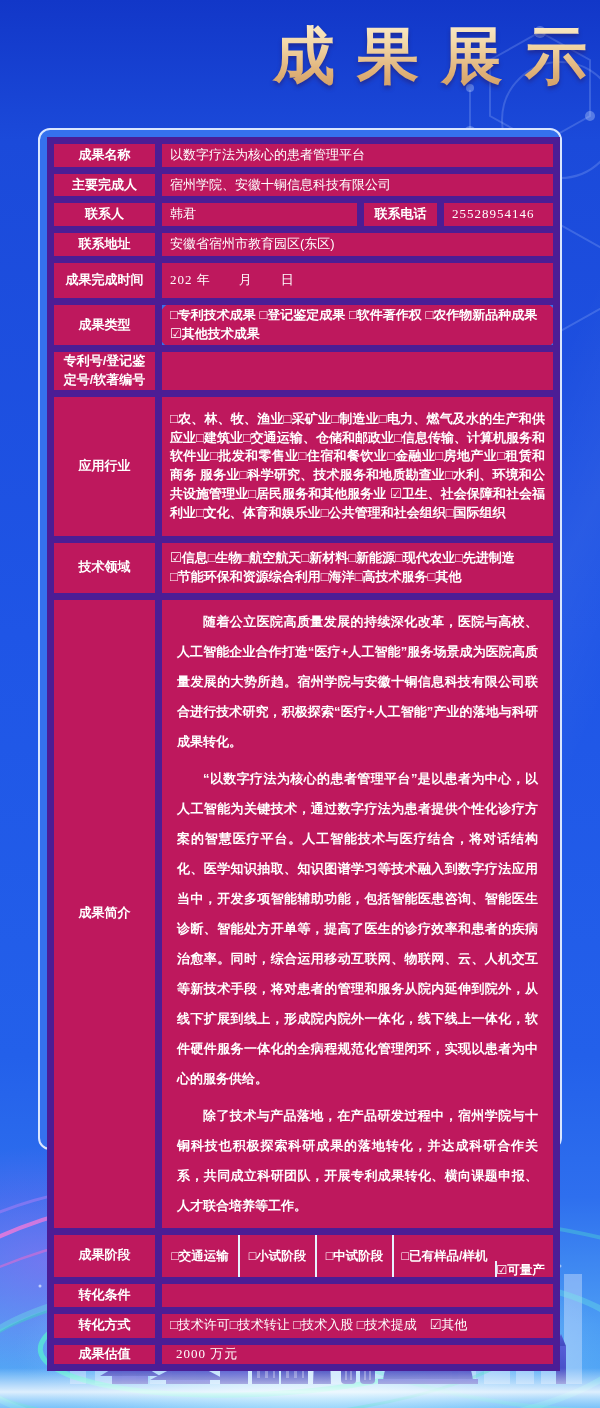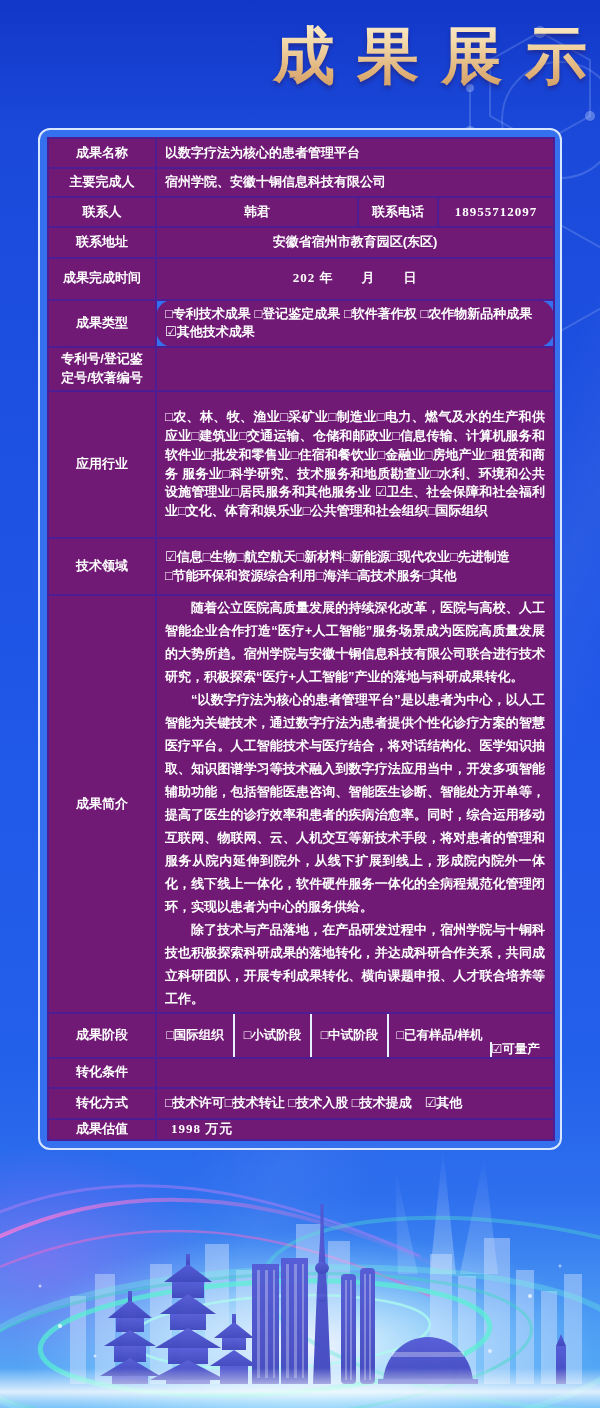--- a/index.html
+++ b/index.html
@@ -33,35 +33,35 @@
   table.grid{
     border-collapse:collapse;table-layout:fixed;
     width:506px;height:1004px;
     color:#ffffff;
   }
   table.grid col.c1{width:108px;}
   table.grid col.c2{width:202px;}
   table.grid col.c3{width:80px;}
   table.grid col.c4{width:116px;}
   table.grid td{
-    border:2px solid #4c1d95;
-    background:#701a75;
+    border:7px solid #4c1d95;
+    background:#be185d;
     padding:0 8px;
     font-size:13px;line-height:1.45;
     overflow:hidden;
   }
   td.lbl{text-align:center;font-weight:700;padding:2px 4px;}
-  td.val{text-align:left;font-weight:700;}
-  td.ctr{text-align:center;}
+  td.val{text-align:left;font-weight:400;}
+  td.ctr{}
   .serif{font-family:"Liberation Serif","DejaVu Serif",serif;font-weight:600;letter-spacing:1px;}
   td.industry{ text-align:justify;line-height:24px;padding:5px 10px;font-weight:600;}
   td.field{line-height:25px;padding:3px 10px;font-weight:600;}
   td.type{line-height:21px;padding:3px 10px;font-weight:700;border-radius:17px;}
   td.summary{vertical-align:top;padding:5px 10px 2px 10px;font-weight:600;}
-  td.summary p{margin:0;text-indent:2em;text-align:justify;line-height:23px;}
+  td.summary p{margin:7px;text-indent:2em;text-align:justify;line-height:30px;}
   .stage-wrap{display:flex;height:100%;align-items:stretch;margin:-2px -8px;}
   .stage-cell{
     display:flex;align-items:center;justify-content:center;
     font-size:12.5px;font-weight:600;white-space:nowrap;
     border-left:2px solid #e8f1ff;flex:0 0 auto;box-sizing:border-box;
   }
   .stage-cell:first-child{border-left:none;}
   .s1{width:76px;}.s2{width:77px;}.s3{width:77px;}.s4{width:103px;}.s5{width:49px;margin-top:28px;}
   .city{position:absolute;left:0;bottom:0;z-index:1;}
 </style>
@@ -115,21 +115,21 @@
 
       <tr style="height:29px">
         <td class="lbl">主要完成人</td>
         <td class="val" colspan="3">宿州学院、安徽十铜信息科技有限公司</td>
       </tr>
 
       <tr style="height:30px">
         <td class="lbl">联系人</td>
         <td class="val ctr">韩君</td>
         <td class="lbl">联系电话</td>
-        <td class="val ctr serif">18955712097</td>
+        <td class="val ctr serif">25528954146</td>
       </tr>
 
       <tr style="height:30px">
         <td class="lbl">联系地址</td>
         <td class="val ctr" colspan="3">安徽省宿州市教育园区(东区)</td>
       </tr>
 
       <tr style="height:42px">
         <td class="lbl">成果完成时间</td>
         <td class="val ctr serif" colspan="3">202 年　　月　　日</td>
@@ -167,42 +167,42 @@
           <p>随着公立医院高质量发展的持续深化改革，医院与高校、人工智能企业合作打造“医疗+人工智能”服务场景成为医院高质量发展的大势所趋。宿州学院与安徽十铜信息科技有限公司联合进行技术研究，积极探索“医疗+人工智能”产业的落地与科研成果转化。</p>
           <p>“以数字疗法为核心的患者管理平台”是以患者为中心，以人工智能为关键技术，通过数字疗法为患者提供个性化诊疗方案的智慧医疗平台。人工智能技术与医疗结合，将对话结构化、医学知识抽取、知识图谱学习等技术融入到数字疗法应用当中，开发多项智能辅助功能，包括智能医患咨询、智能医生诊断、智能处方开单等，提高了医生的诊疗效率和患者的疾病治愈率。同时，综合运用移动互联网、物联网、云、人机交互等新技术手段，将对患者的管理和服务从院内延伸到院外，从线下扩展到线上，形成院内院外一体化，线下线上一体化，软件硬件服务一体化的全病程规范化管理闭环，实现以患者为中心的服务供给。</p>
           <p>除了技术与产品落地，在产品研发过程中，宿州学院与十铜科技也积极探索科研成果的落地转化，并达成科研合作关系，共同成立科研团队，开展专利成果转化、横向课题申报、人才联合培养等工作。</p>
         </td>
       </tr>
 
       <tr style="height:34px">
         <td class="lbl">成果阶段</td>
         <td colspan="3">
           <div class="stage-wrap">
-            <span class="stage-cell s1">□国际组织</span>
+            <span class="stage-cell s1">□交通运输</span>
             <span class="stage-cell s2">□小试阶段</span>
             <span class="stage-cell s3">□中试阶段</span>
             <span class="stage-cell s4">□已有样品/样机</span>
             <span class="stage-cell s5">☑可量产</span>
           </div>
         </td>
       </tr>
 
       <tr style="height:30px">
         <td class="lbl">转化条件</td>
         <td class="val" colspan="3"></td>
       </tr>
 
       <tr style="height:31px">
         <td class="lbl">转化方式</td>
         <td class="val" colspan="3">□技术许可□技术转让 □技术入股 □技术提成　☑其他</td>
       </tr>
 
       <tr style="height:20px">
         <td class="lbl">成果估值</td>
-        <td class="val serif" colspan="3" style="padding-left:14px">1998 万元</td>
+        <td class="val serif" colspan="3" style="padding-left:14px">2000 万元</td>
       </tr>
 
     </tbody>
       </table>
   </div>
 
   <svg class="city" width="600" height="262" viewBox="0 0 600 262">
     <defs>
       <radialGradient id="glowG" cx="50%" cy="50%" r="50%">
         <stop offset="0%" stop-color="#ffffff" stop-opacity="0.95"></stop>

